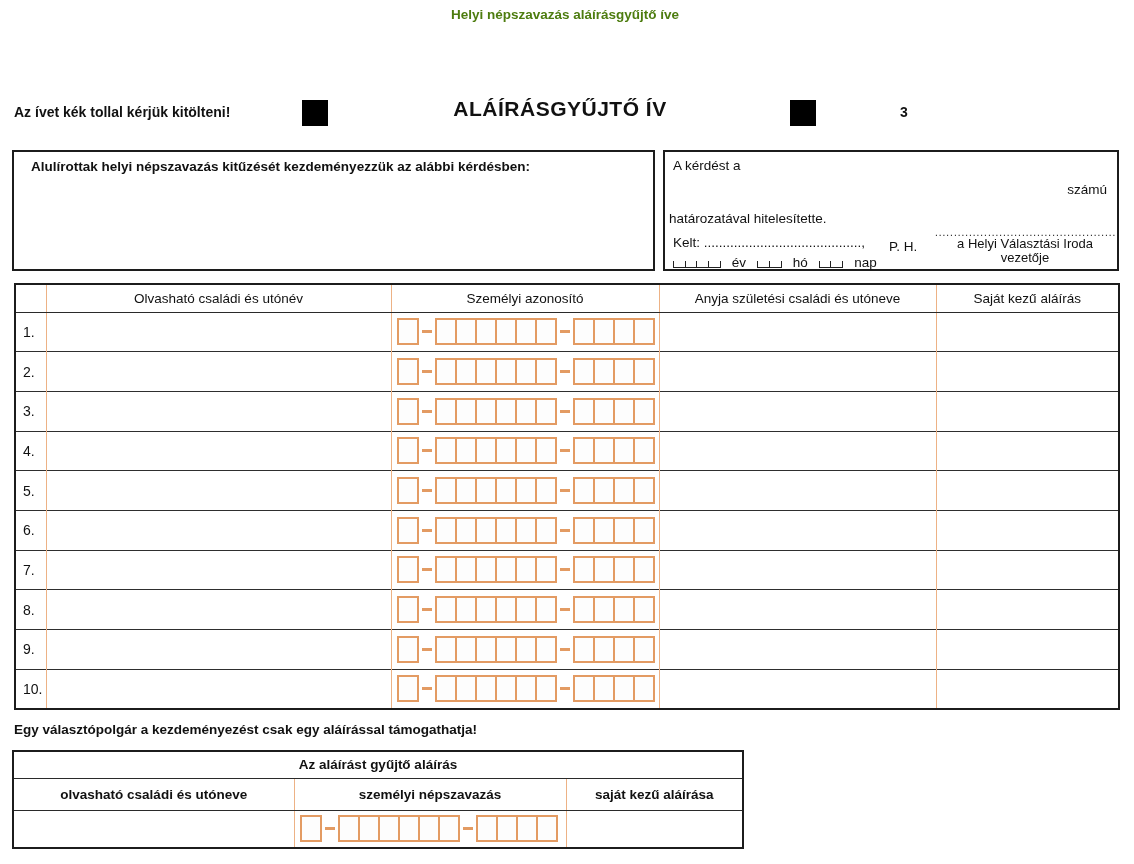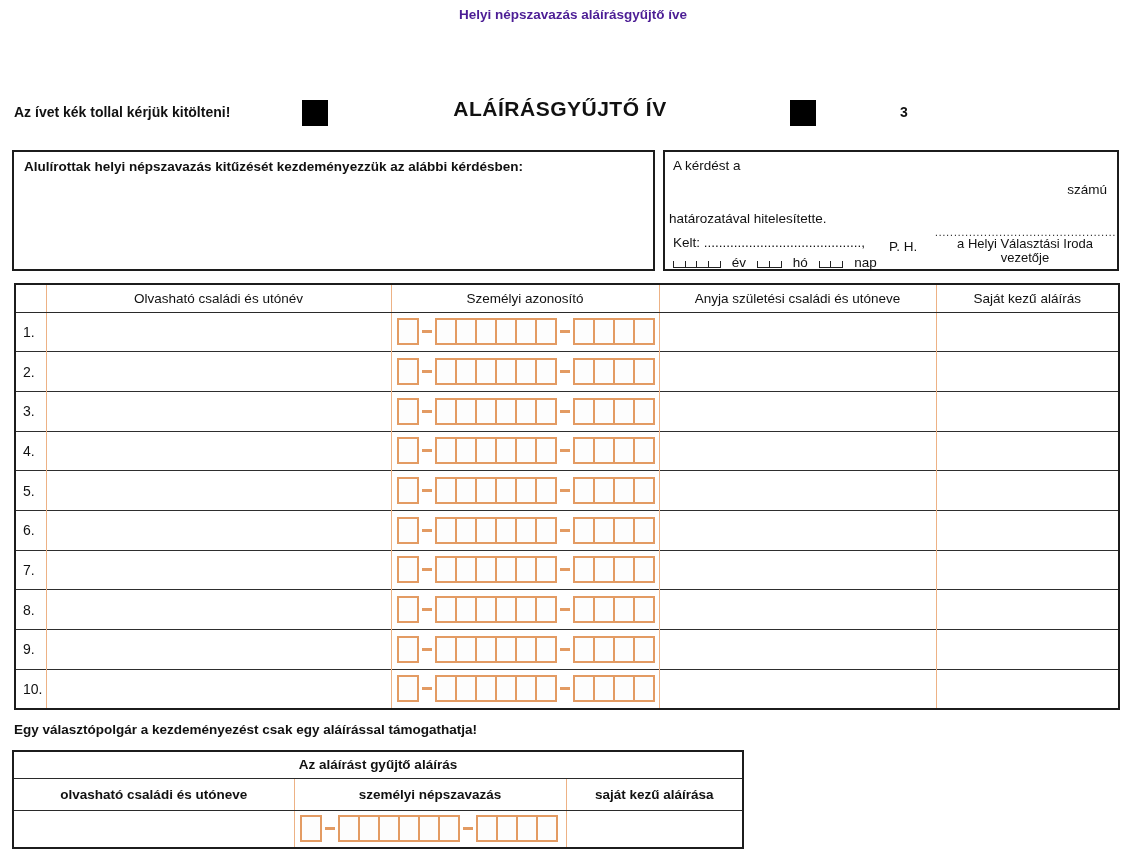--- a/index.html
+++ b/index.html
@@ -5,34 +5,34 @@
   * { margin:0; padding:0; box-sizing:border-box; }
   html,body { background:#ffffff; }
   body {
     width:1134px; height:864px; position:relative;
     font-family:"Liberation Sans", sans-serif; color:#111;
     overflow:hidden;
   }
   .abs { position:absolute; }
 
   
-  .doc-title { top:7px; left:16px; width:1114px; text-align:center;
-    font-size:13.5px; font-weight:bold; color:#4c1d95; }
+  .doc-title { top:7px; left:8px; width:1114px; text-align:center;
+    font-size:13.5px; font-weight:bold; color:#4d7c0f; }
   .fill-instruction { top:104px; left:14px; font-size:14px; font-weight:bold; }
   .black-square { width:26px; height:26px; background:#000; top:100px; }
   .sq1 { left:302px; }
   .sq2 { left:790px; }
   .main-title { top:97px; left:340px; width:440px; text-align:center;
     font-size:21px; font-weight:bold; letter-spacing:0.5px; }
   .page-number { top:104px; left:886px; width:36px; text-align:center;
     font-size:14px; font-weight:bold; }
 
   
   .decl-box { top:150px; left:12px; width:643px; height:121px;
-    border:2px solid #1c1c1c; padding:7px 10px; }
+    border:2px solid #1c1c1c; padding:7px 17px; }
   .decl-box .txt { font-size:13.5px; font-weight:bold; }
 
   .cert-box { top:150px; left:663px; width:456px; height:121px;
     border:2px solid #1c1c1c; font-size:13.5px; }
   .cert-line1 { left:8px; top:6px; }
   .cert-szamu { right:10px; top:30px; }
   .cert-line3 { left:4px; top:59px; }
   .kelt-row  { left:8px; top:83px; font-size:13.5px; }
   .ph-label  { left:224px; top:87px; font-size:13.5px; }
   .sig-block { left:270px; top:76px; width:180px; text-align:center; }

